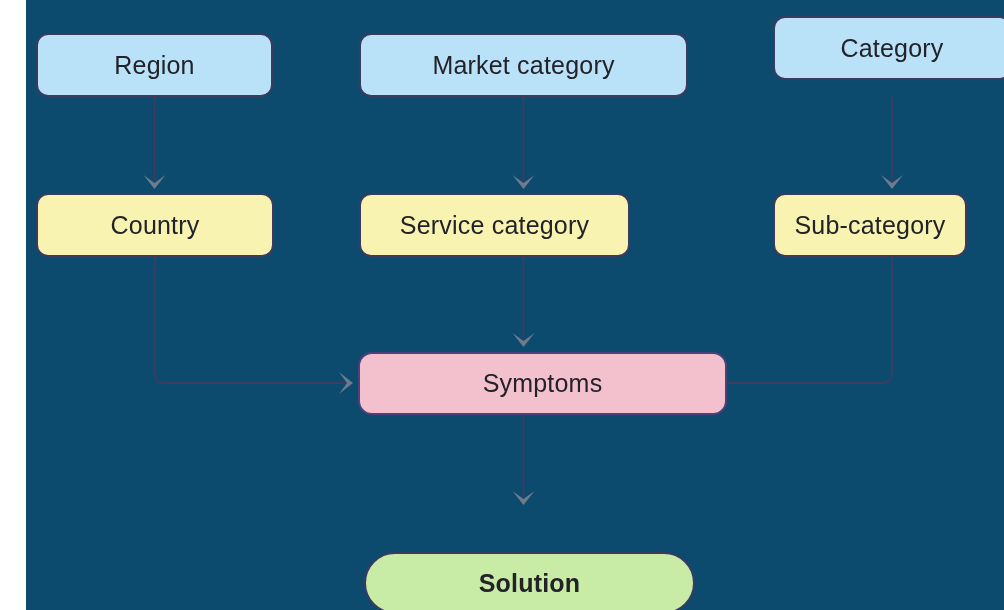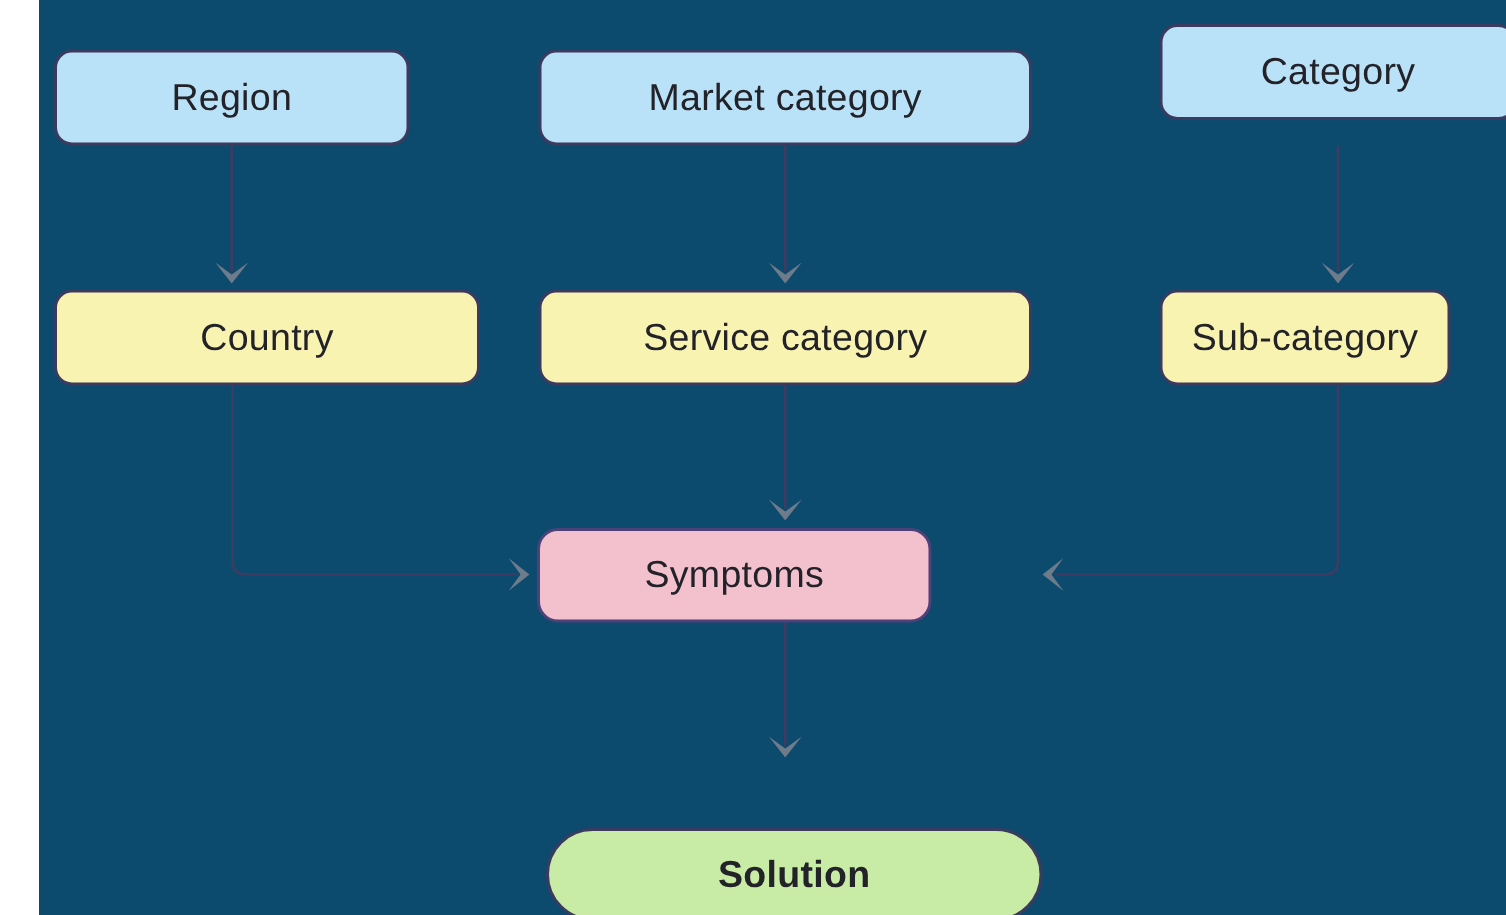--- a/index.html
+++ b/index.html
@@ -38,24 +38,24 @@
     letter-spacing: 0.2px;
   }
   .node.blue   { background: #b9e1f8; }
   .node.yellow { background: #f8f3b1; }
   .node.pink   { background: #f3c1ce; border-color: #4d4179; border-radius: 14px; height: 63px; }
   .node.green  { background: #c8eca5; border-radius: 31px; height: 62px; font-weight: 700; }
 
   .node-region           { left: 10px;  top: 33px;  width: 237px; }
   .node-market-process   { left: 333px; top: 33px;  width: 329px; }
   .node-category         { left: 747px; top: 16px;  width: 238px; }
-  .node-country          { left: 10px;  top: 193px; width: 284px; }
-  .node-service-category { left: 333px; top: 193px; width: 329px; }
+  .node-country          { left: 10px;  top: 193px; width: 238px; }
+  .node-service-category { left: 333px; top: 193px; width: 271px; }
   .node-sub-category     { left: 747px; top: 193px; width: 194px; }
-  .node-symptoms         { left: 332px; top: 352px; width: 263px; }
+  .node-symptoms         { left: 332px; top: 352px; width: 369px; }
   .node-solution         { left: 338px; top: 552px; width: 331px; }
 </style>
 </head>
 <body>
 
 <div class="canvas">
 
   <svg class="edges" viewBox="0 0 1004 610" xmlns="http://www.w3.org/2000/svg">
 
     <g>

